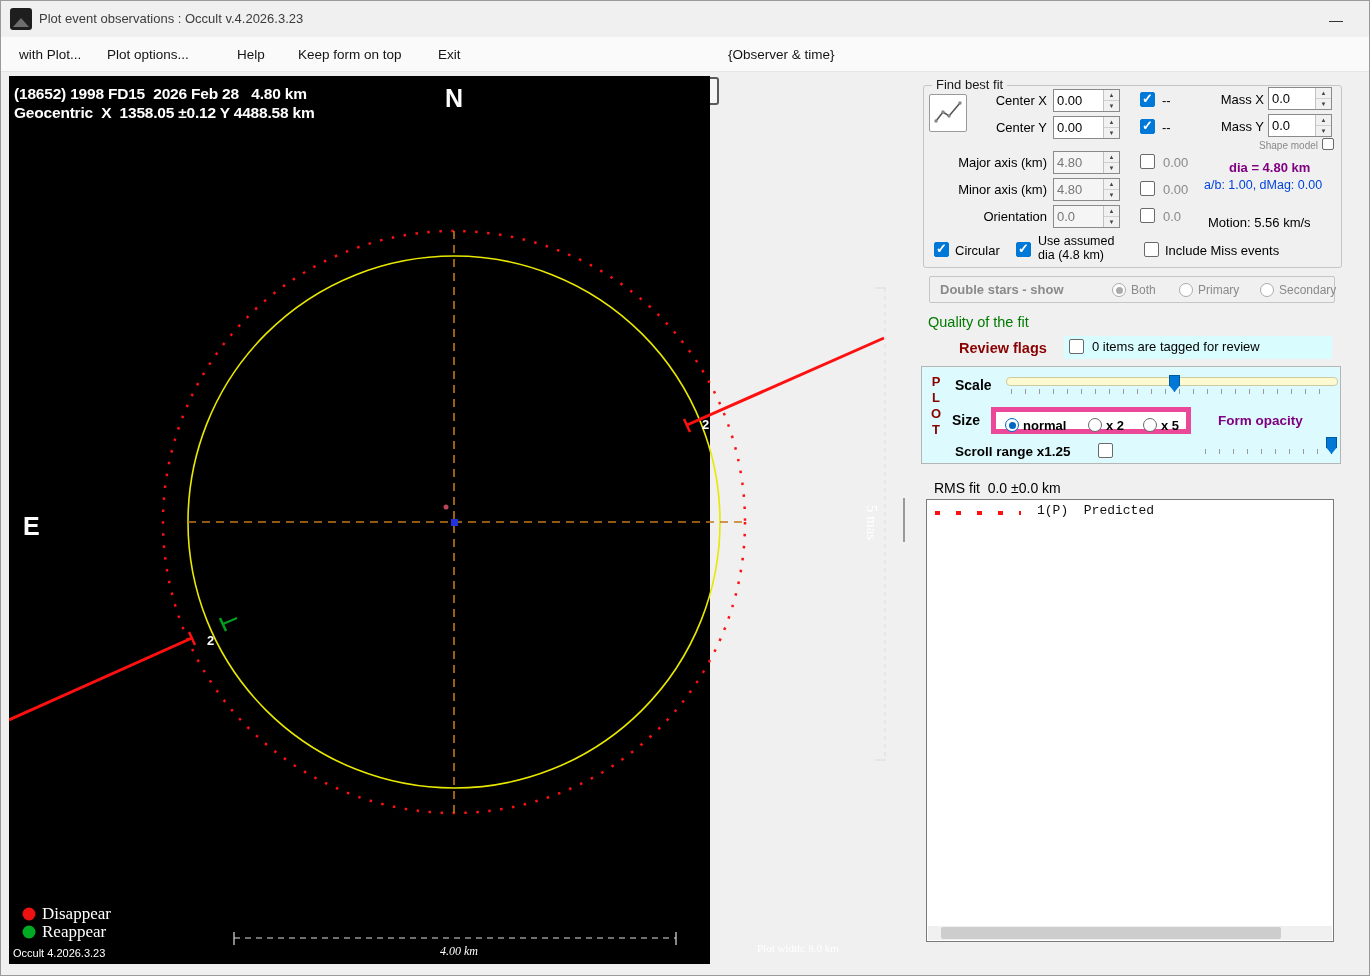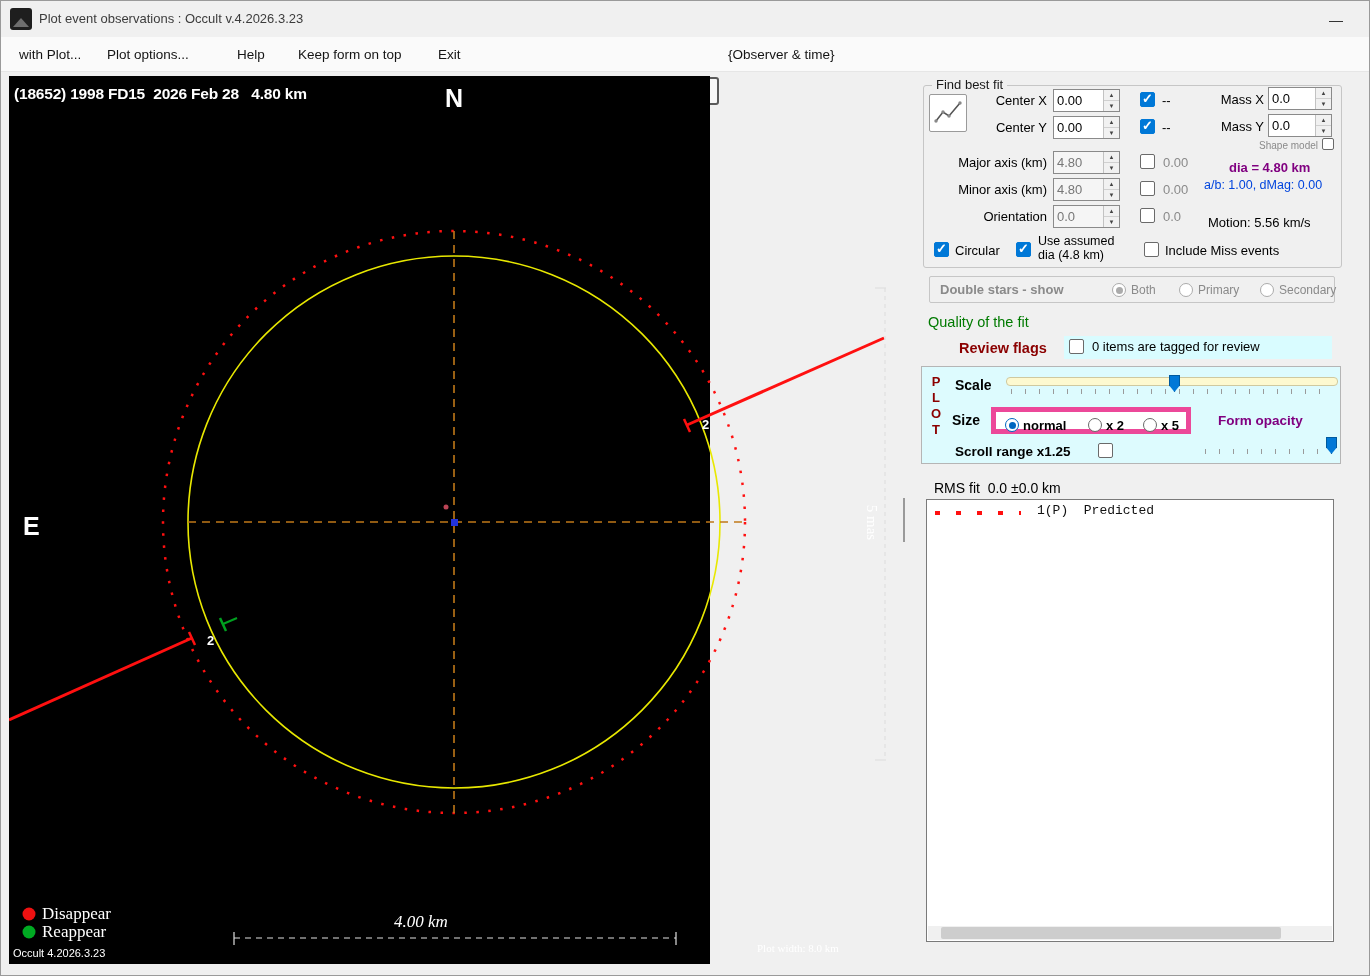--- a/index.html
+++ b/index.html
@@ -131,29 +131,30 @@
       <line x1="866" y1="212" x2="877" y2="212" stroke="#e0e0e0" stroke-width="1.2"></line>
       <line x1="876" y1="212" x2="876" y2="684" stroke="#e0e0e0" stroke-width="1.2" stroke-dasharray="4 4"></line>
       <line x1="866" y1="684" x2="877" y2="684" stroke="#e0e0e0" stroke-width="1.2"></line>
       <line x1="225" y1="856" x2="225" y2="869" stroke="#e0e0e0" stroke-width="1.2"></line>
       <line x1="225" y1="862" x2="667" y2="862" stroke="#e0e0e0" stroke-width="1.2" stroke-dasharray="6 5"></line>
       <line x1="667" y1="856" x2="667" y2="869" stroke="#e0e0e0" stroke-width="1.2"></line>
       <circle cx="20" cy="838" r="6.5" fill="#ee1111"></circle>
       <circle cx="20" cy="856" r="6.5" fill="#00aa22"></circle>
     </svg>
     <span class="ptext phead" style="left:5px;top:9px">(18652) 1998 FD15  2026 Feb 28   4.80 km</span>
+    <span class="ptext phead" style="left:5px;top:28px">Geocentric  X  1358.05 ±0.12 Y 4488.58 km</span>
     <span class="ptext pdir" style="left:436px;top:8px">N</span>
     <span class="ptext pdir" style="left:14px;top:436px">E</span>
     <span class="ptext mas-label">5 mas</span>
     <span class="ptext chord-num" style="left:693px;top:341px">2</span>
     <span class="ptext chord-num" style="left:198px;top:557px">2</span>
     <span class="ptext pserif" style="left:33px;top:828px;font-size:17px">Disappear</span>
     <span class="ptext pserif" style="left:33px;top:846px;font-size:17px">Reappear</span>
     <span class="ptext" style="left:4px;top:871px;font-size:11px">Occult 4.2026.3.23</span>
-    <span class="ptext pserif" style="left:385px;top:836px;width:130px;font-style:italic;font-size:17px">4.00 km</span>
+    <span class="ptext pserif" style="left:385px;top:868px;width:130px;text-align:center;font-style:italic;font-size:12px">4.00 km</span>
     <span class="ptext pserif" style="left:748px;top:866px;font-size:11px">Plot width: 8.0 km</span>
   </div>
 
   <div class="splitter"></div>
 
   <div class="rp">
 
     <div class="groupbox" style="left:7px;top:9px;width:419px;height:183px">
       <span class="gb-title">Find best fit</span>
     </div>

